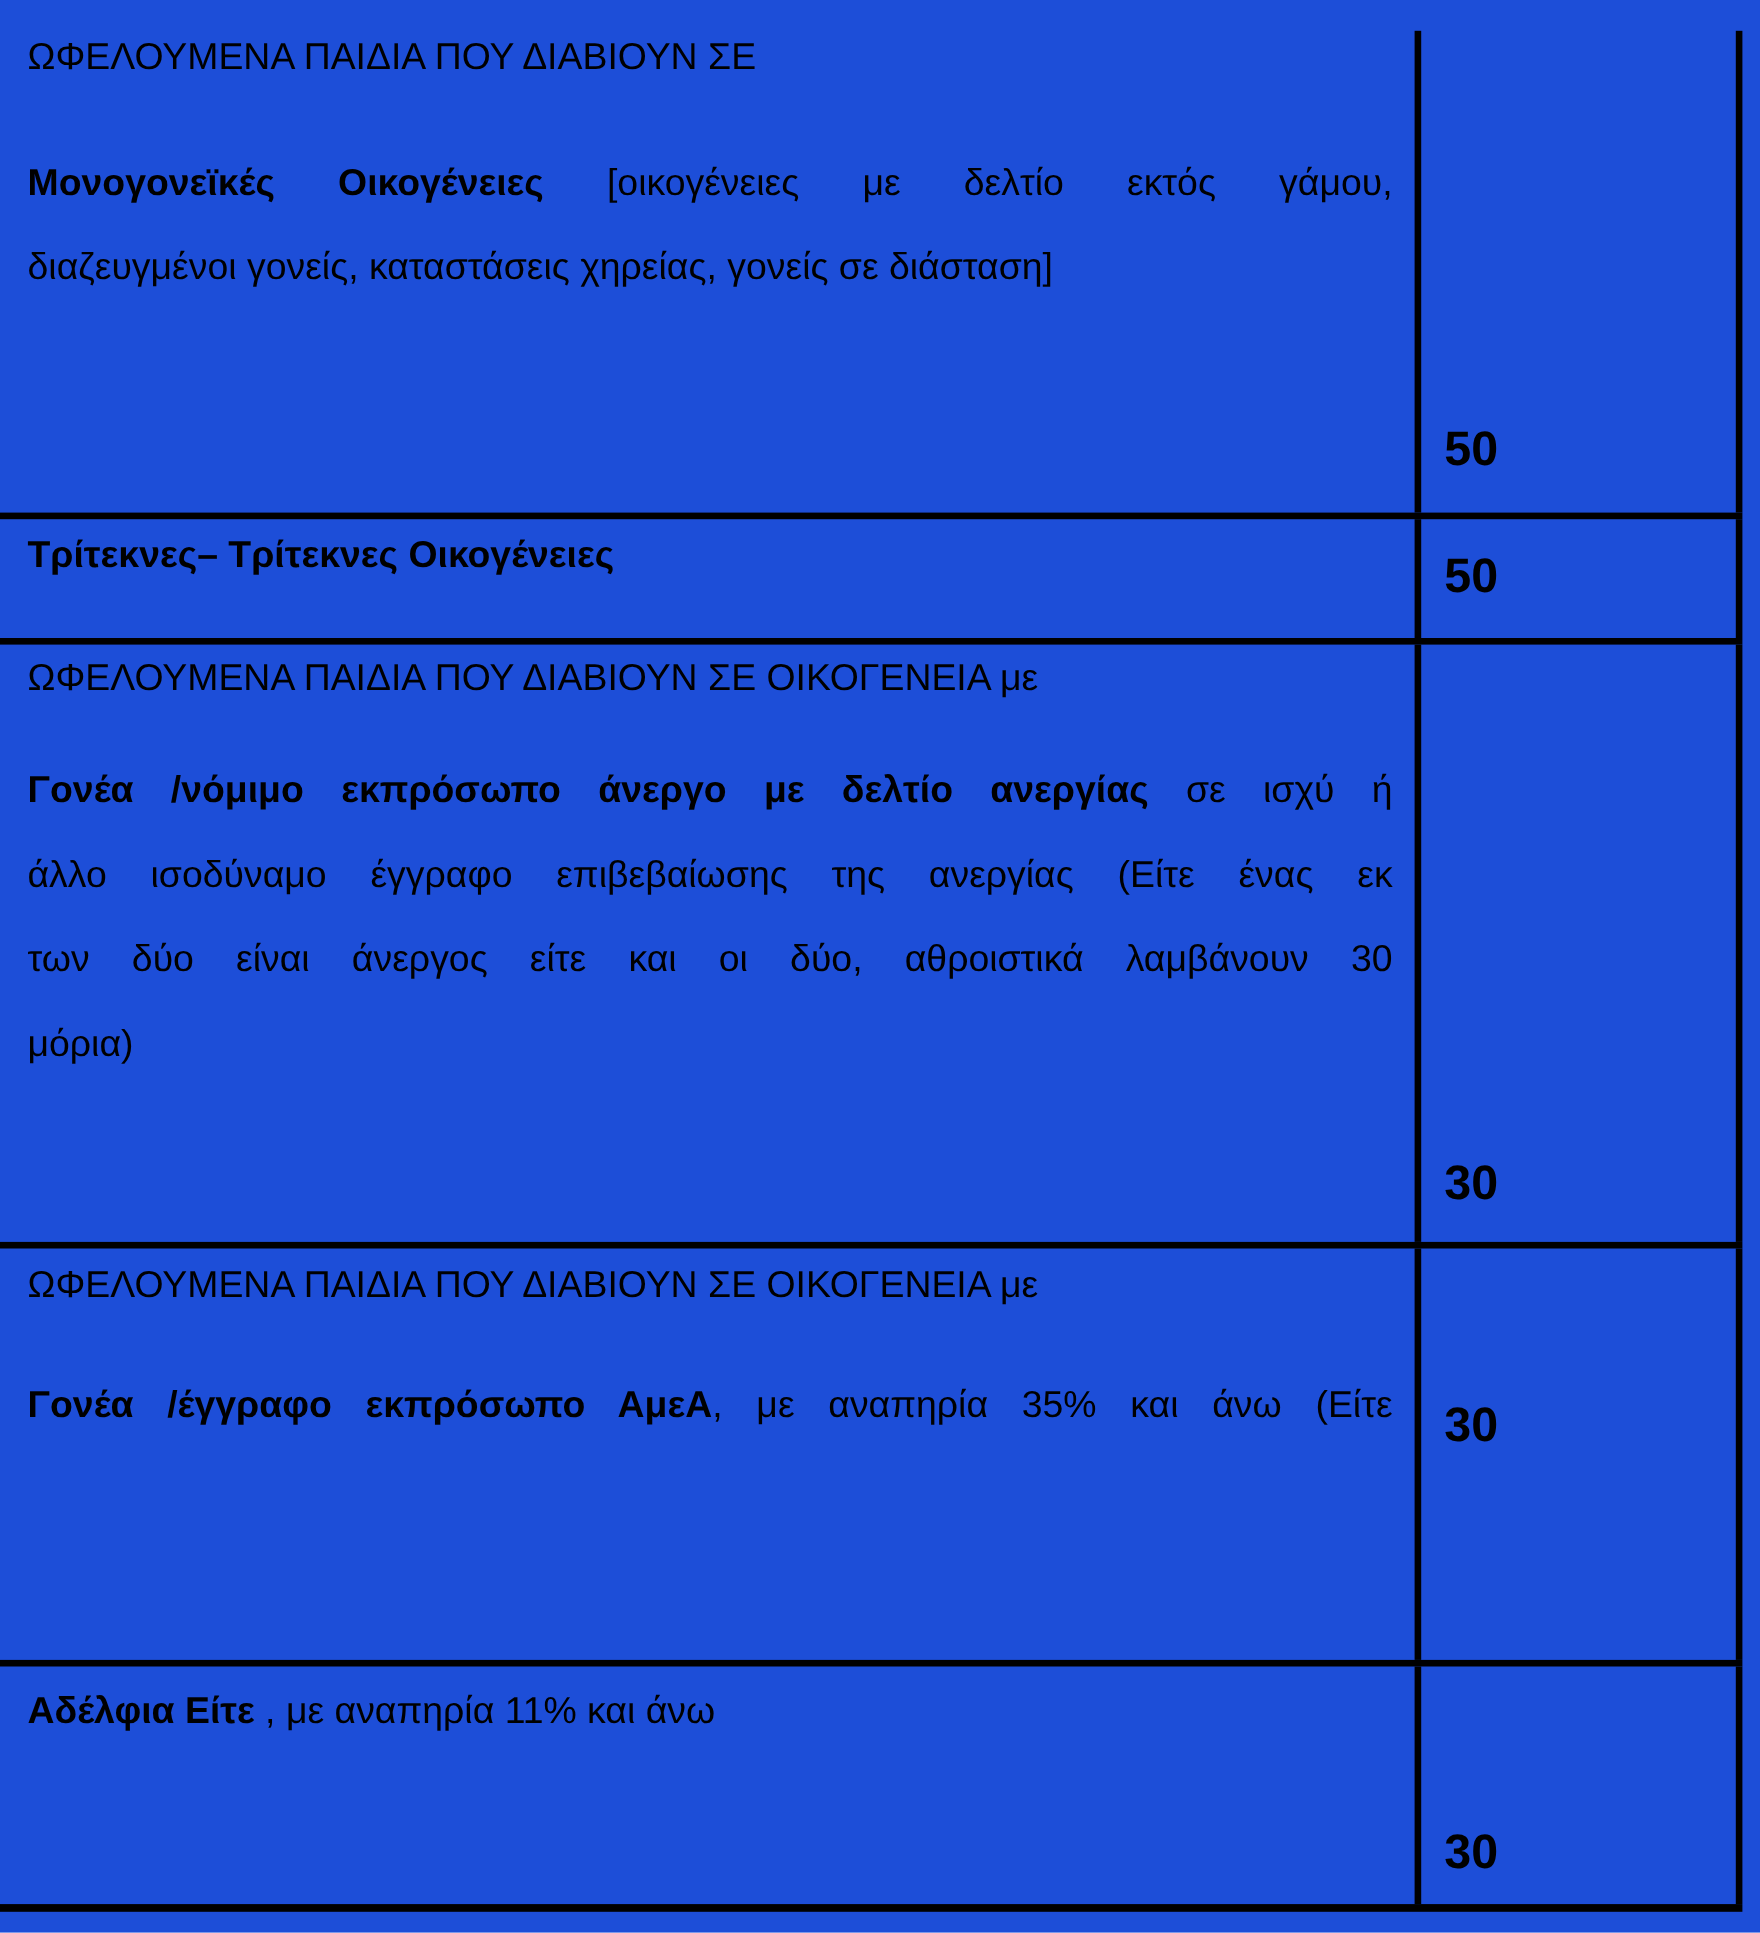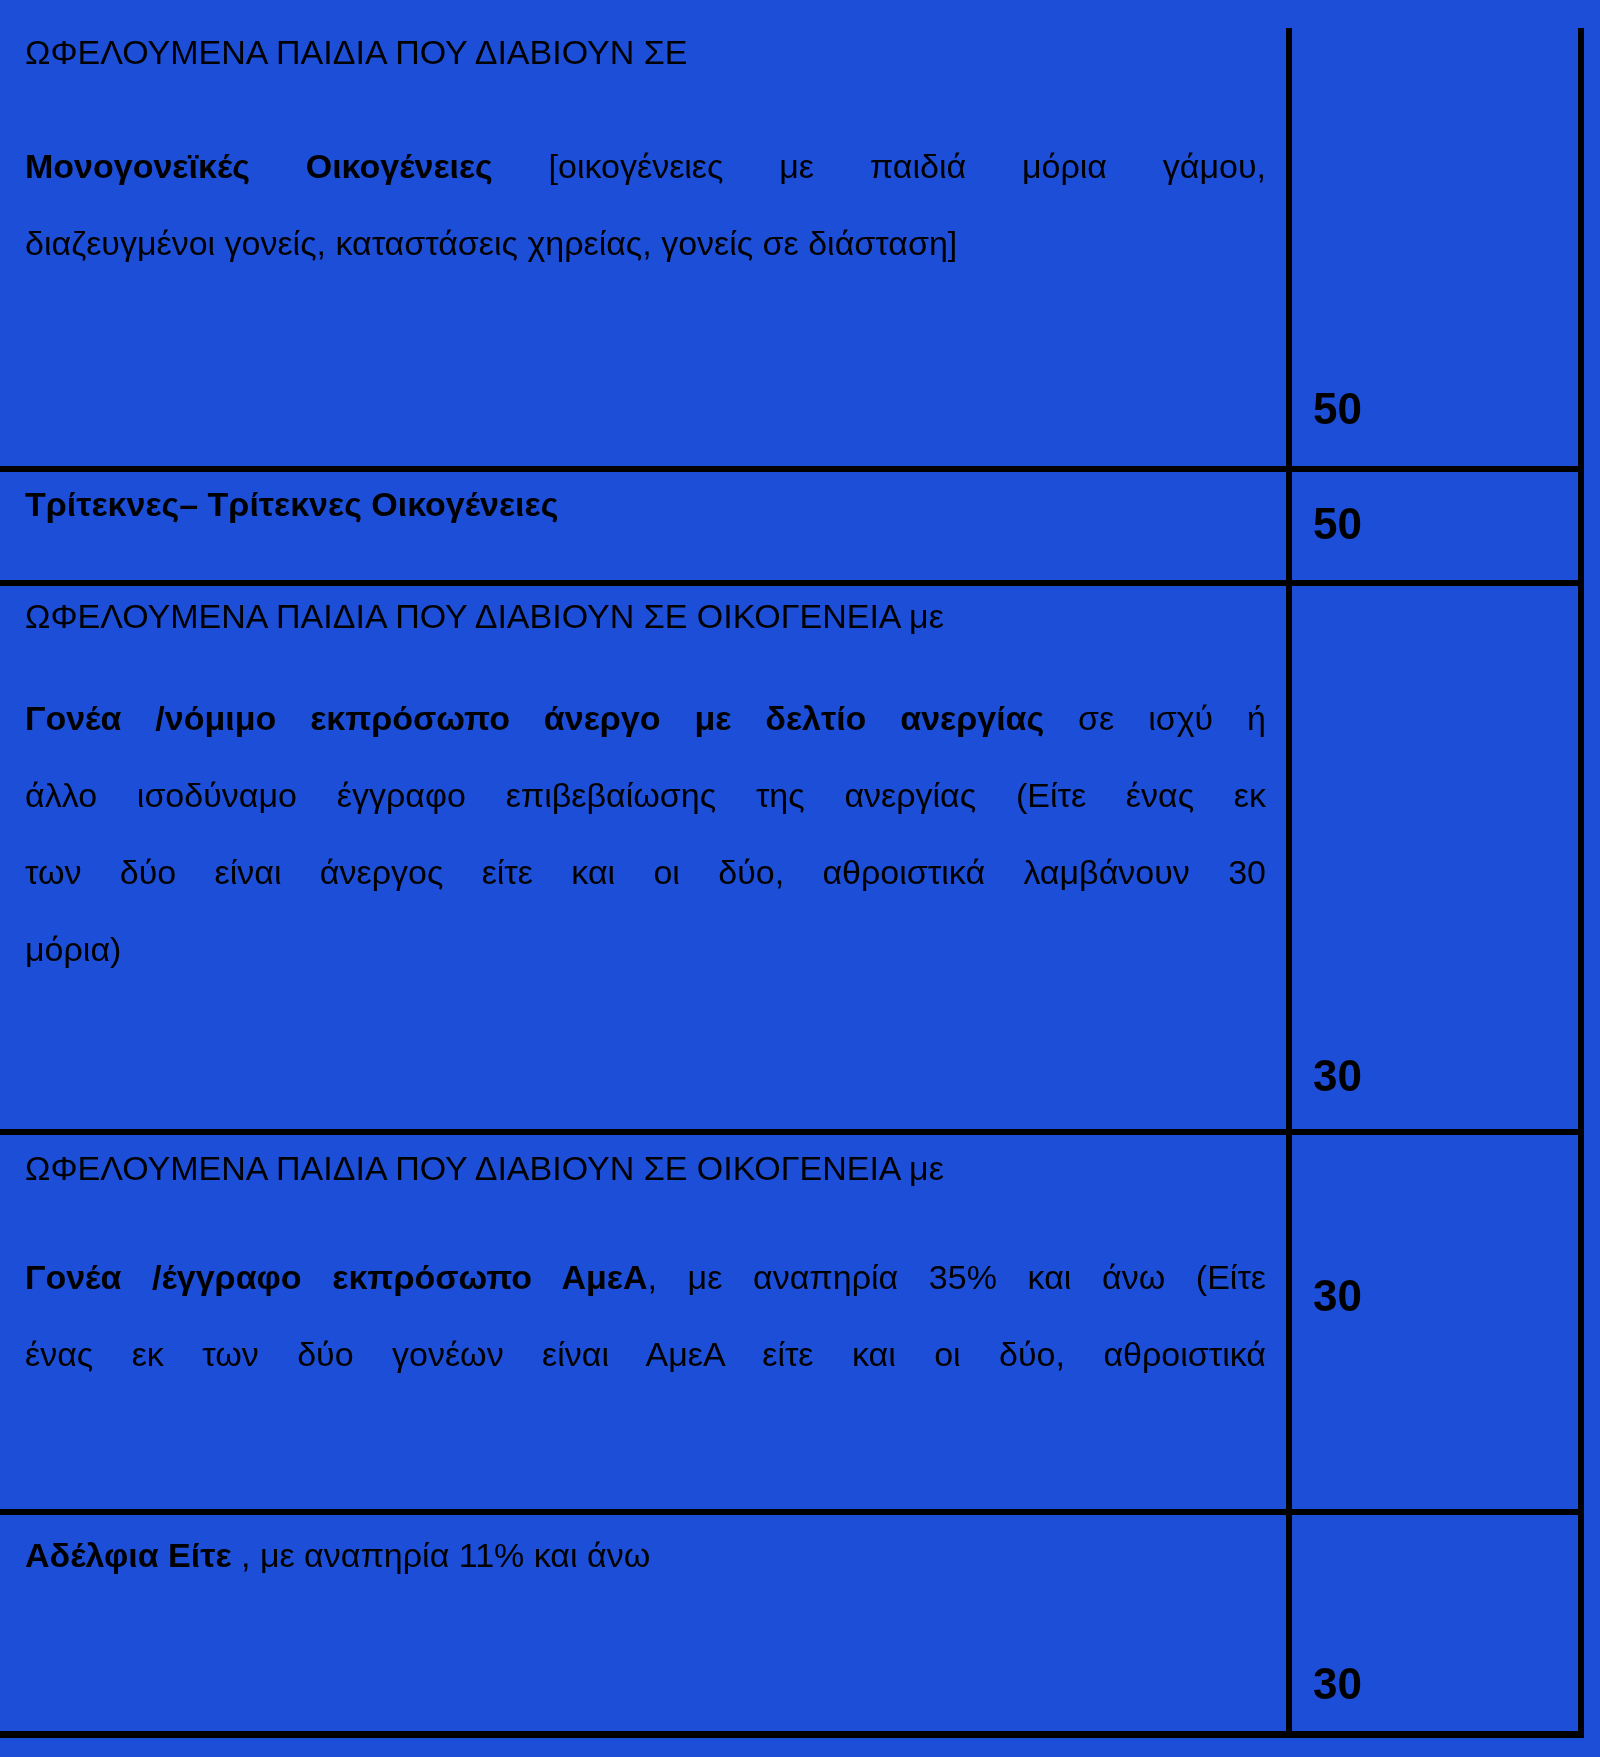--- a/index.html
+++ b/index.html
@@ -92,21 +92,21 @@
 <body>
 
 <div class="canvas">
   <div class="table">
       <div class="row r1">
         <div class="cell-text">
           <div class="para">
             <div class="line"><span class="seg">ΩΦΕΛΟΥΜΕΝΑ ΠΑΙΔΙΑ ΠΟΥ ΔΙΑΒΙΟΥΝ ΣΕ</span></div>
           </div>
           <div class="para">
-            <div class="line j"><span class="seg b">Μονογονεϊκές Οικογένειες</span><span class="seg"> [οικογένειες με παιδιά μόρια γάμου,</span></div>
+            <div class="line j"><span class="seg b">Μονογονεϊκές Οικογένειες</span><span class="seg"> [οικογένειες με δελτίο εκτός γάμου,</span></div>
             <div class="line"><span class="seg">διαζευγμένοι γονείς, καταστάσεις χηρείας, γονείς σε διάσταση]</span></div>
           </div>
         </div>
         <div class="cell-points">
           <div class="points">50</div>
         </div>
       </div>
       <div class="row r2">
         <div class="cell-text">
           <div class="para">
@@ -133,21 +133,20 @@
           <div class="points">30</div>
         </div>
       </div>
       <div class="row r4">
         <div class="cell-text">
           <div class="para">
             <div class="line"><span class="seg">ΩΦΕΛΟΥΜΕΝΑ ΠΑΙΔΙΑ ΠΟΥ ΔΙΑΒΙΟΥΝ ΣΕ ΟΙΚΟΓΕΝΕΙΑ με</span></div>
           </div>
           <div class="para">
             <div class="line j"><span class="seg b">Γονέα /έγγραφο εκπρόσωπο ΑμεΑ</span><span class="seg">, με αναπηρία 35% και άνω  (Είτε</span></div>
-            <div class="line j"><span class="seg">ένας εκ των δύο γονέων είναι ΑμεΑ είτε και οι δύο, αθροιστικά</span></div>
           </div>
         </div>
         <div class="cell-points">
           <div class="points">30</div>
         </div>
       </div>
       <div class="row r5">
         <div class="cell-text">
           <div class="para">
             <div class="line"><span class="seg b">Αδέλφια Είτε</span><span class="seg"> , με αναπηρία 11% και άνω</span></div>

